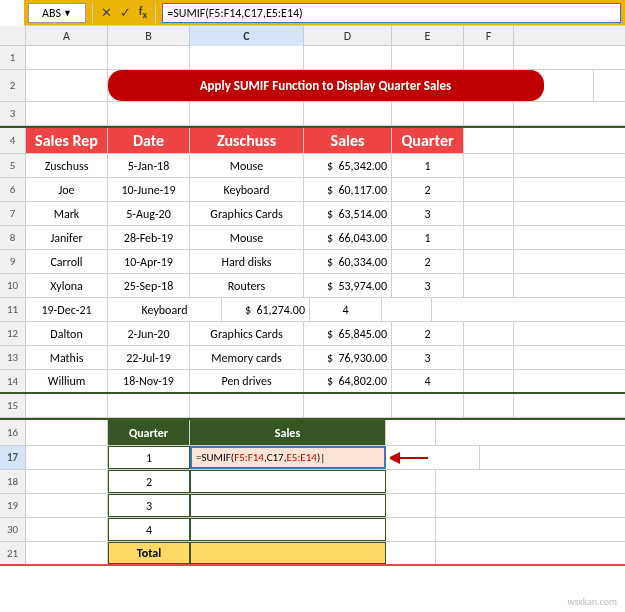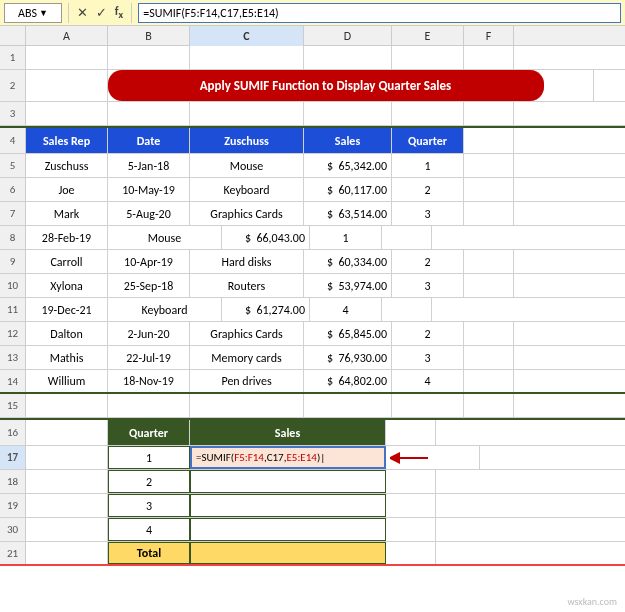--- a/index.html
+++ b/index.html
@@ -9,25 +9,26 @@
       background: #fff;
       width: 625px;
       height: 612px;
       overflow: hidden;
     }
 
     
     .formula-bar {
       display: flex;
       align-items: center;
-      background: #fef9c3;
+      background: #eab308;
       border-bottom: 1px solid #ccc;
       height: 26px;
       padding: 0 4px;
       gap: 4px;
+      margin-left: 24px;
     }
     .cell-ref-box {
       width: 58px;
       height: 20px;
       border: 1px solid #999;
       background: white;
       display: flex;
       align-items: center;
       justify-content: center;
       font-size: 12px;
@@ -123,25 +124,25 @@
       color: white;
       font-weight: bold;
       font-size: 13px;
       justify-content: center;
       text-align: center;
       border-radius: 14px;
     }
 
     
     .header-cell {
-      background: #1d4ed8;
+      background: #ef4444;
       color: white;
       font-weight: bold;
       justify-content: center;
-      font-size: 12px;
+      font-size: 16px;
     }
 
     
     .summary-header {
       background: #375623;
       color: white;
       font-weight: bold;
       justify-content: center;
     }
     .summary-total {
@@ -230,39 +231,40 @@
   <div class="cell col-c cell-center">5-Jan-18</div>
   <div class="cell col-d cell-center">Mouse</div>
   <div class="cell col-e" style="justify-content:flex-end;">$&nbsp;&nbsp;65,342.00</div>
   <div class="cell col-f cell-center">1</div>
   <div class="cell col-g"></div>
 </div>
 
 <div class="grid-row">
   <div class="row-num">6</div>
   <div class="cell col-b cell-center">Joe</div>
-  <div class="cell col-c cell-center">10-May-19</div>
+  <div class="cell col-c cell-center">10-June-19</div>
   <div class="cell col-d cell-center">Keyboard</div>
   <div class="cell col-e" style="justify-content:flex-end;">$&nbsp;&nbsp;60,117.00</div>
   <div class="cell col-f cell-center">2</div>
   <div class="cell col-g"></div>
 </div>
 
 <div class="grid-row">
   <div class="row-num">7</div>
   <div class="cell col-b cell-center">Mark</div>
   <div class="cell col-c cell-center">5-Aug-20</div>
   <div class="cell col-d cell-center">Graphics Cards</div>
   <div class="cell col-e" style="justify-content:flex-end;">$&nbsp;&nbsp;63,514.00</div>
   <div class="cell col-f cell-center">3</div>
   <div class="cell col-g"></div>
 </div>
 
 <div class="grid-row">
   <div class="row-num">8</div>
+  <div class="cell col-b cell-center">Janifer</div>
   <div class="cell col-c cell-center">28-Feb-19</div>
   <div class="cell col-d cell-center">Mouse</div>
   <div class="cell col-e" style="justify-content:flex-end;">$&nbsp;&nbsp;66,043.00</div>
   <div class="cell col-f cell-center">1</div>
   <div class="cell col-g"></div>
 </div>
 
 <div class="grid-row">
   <div class="row-num">9</div>
   <div class="cell col-b cell-center">Carroll</div>

